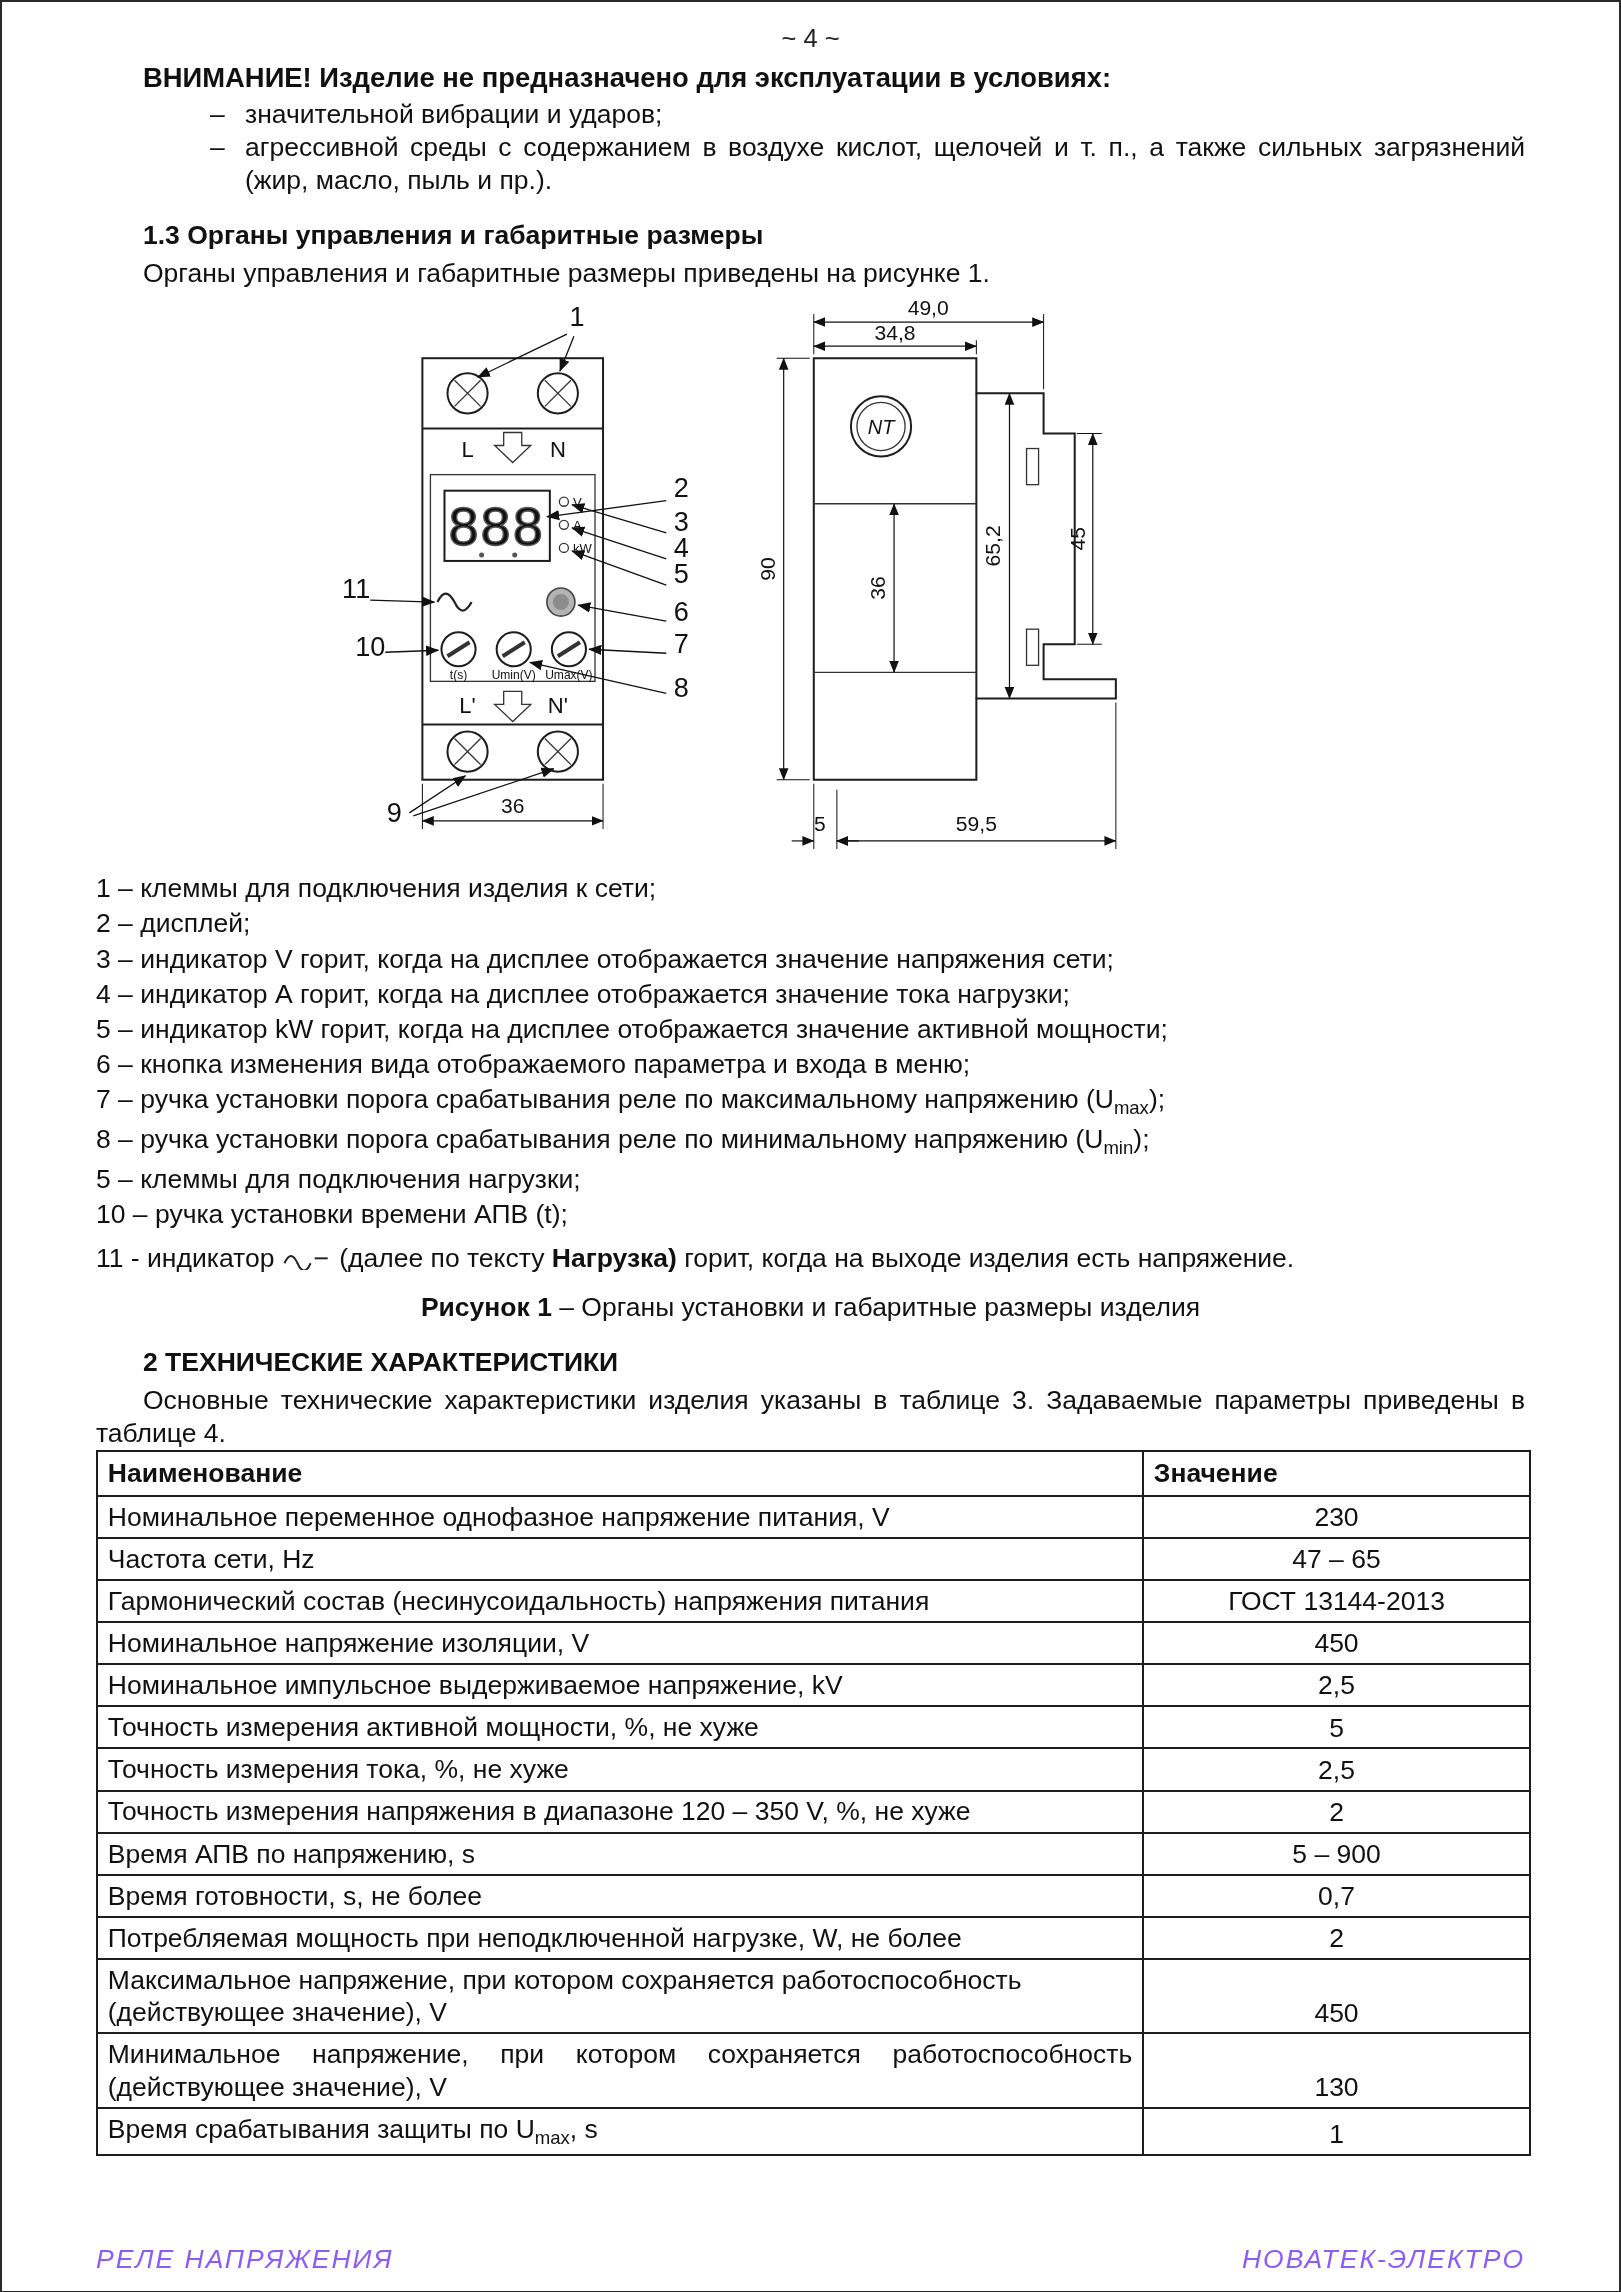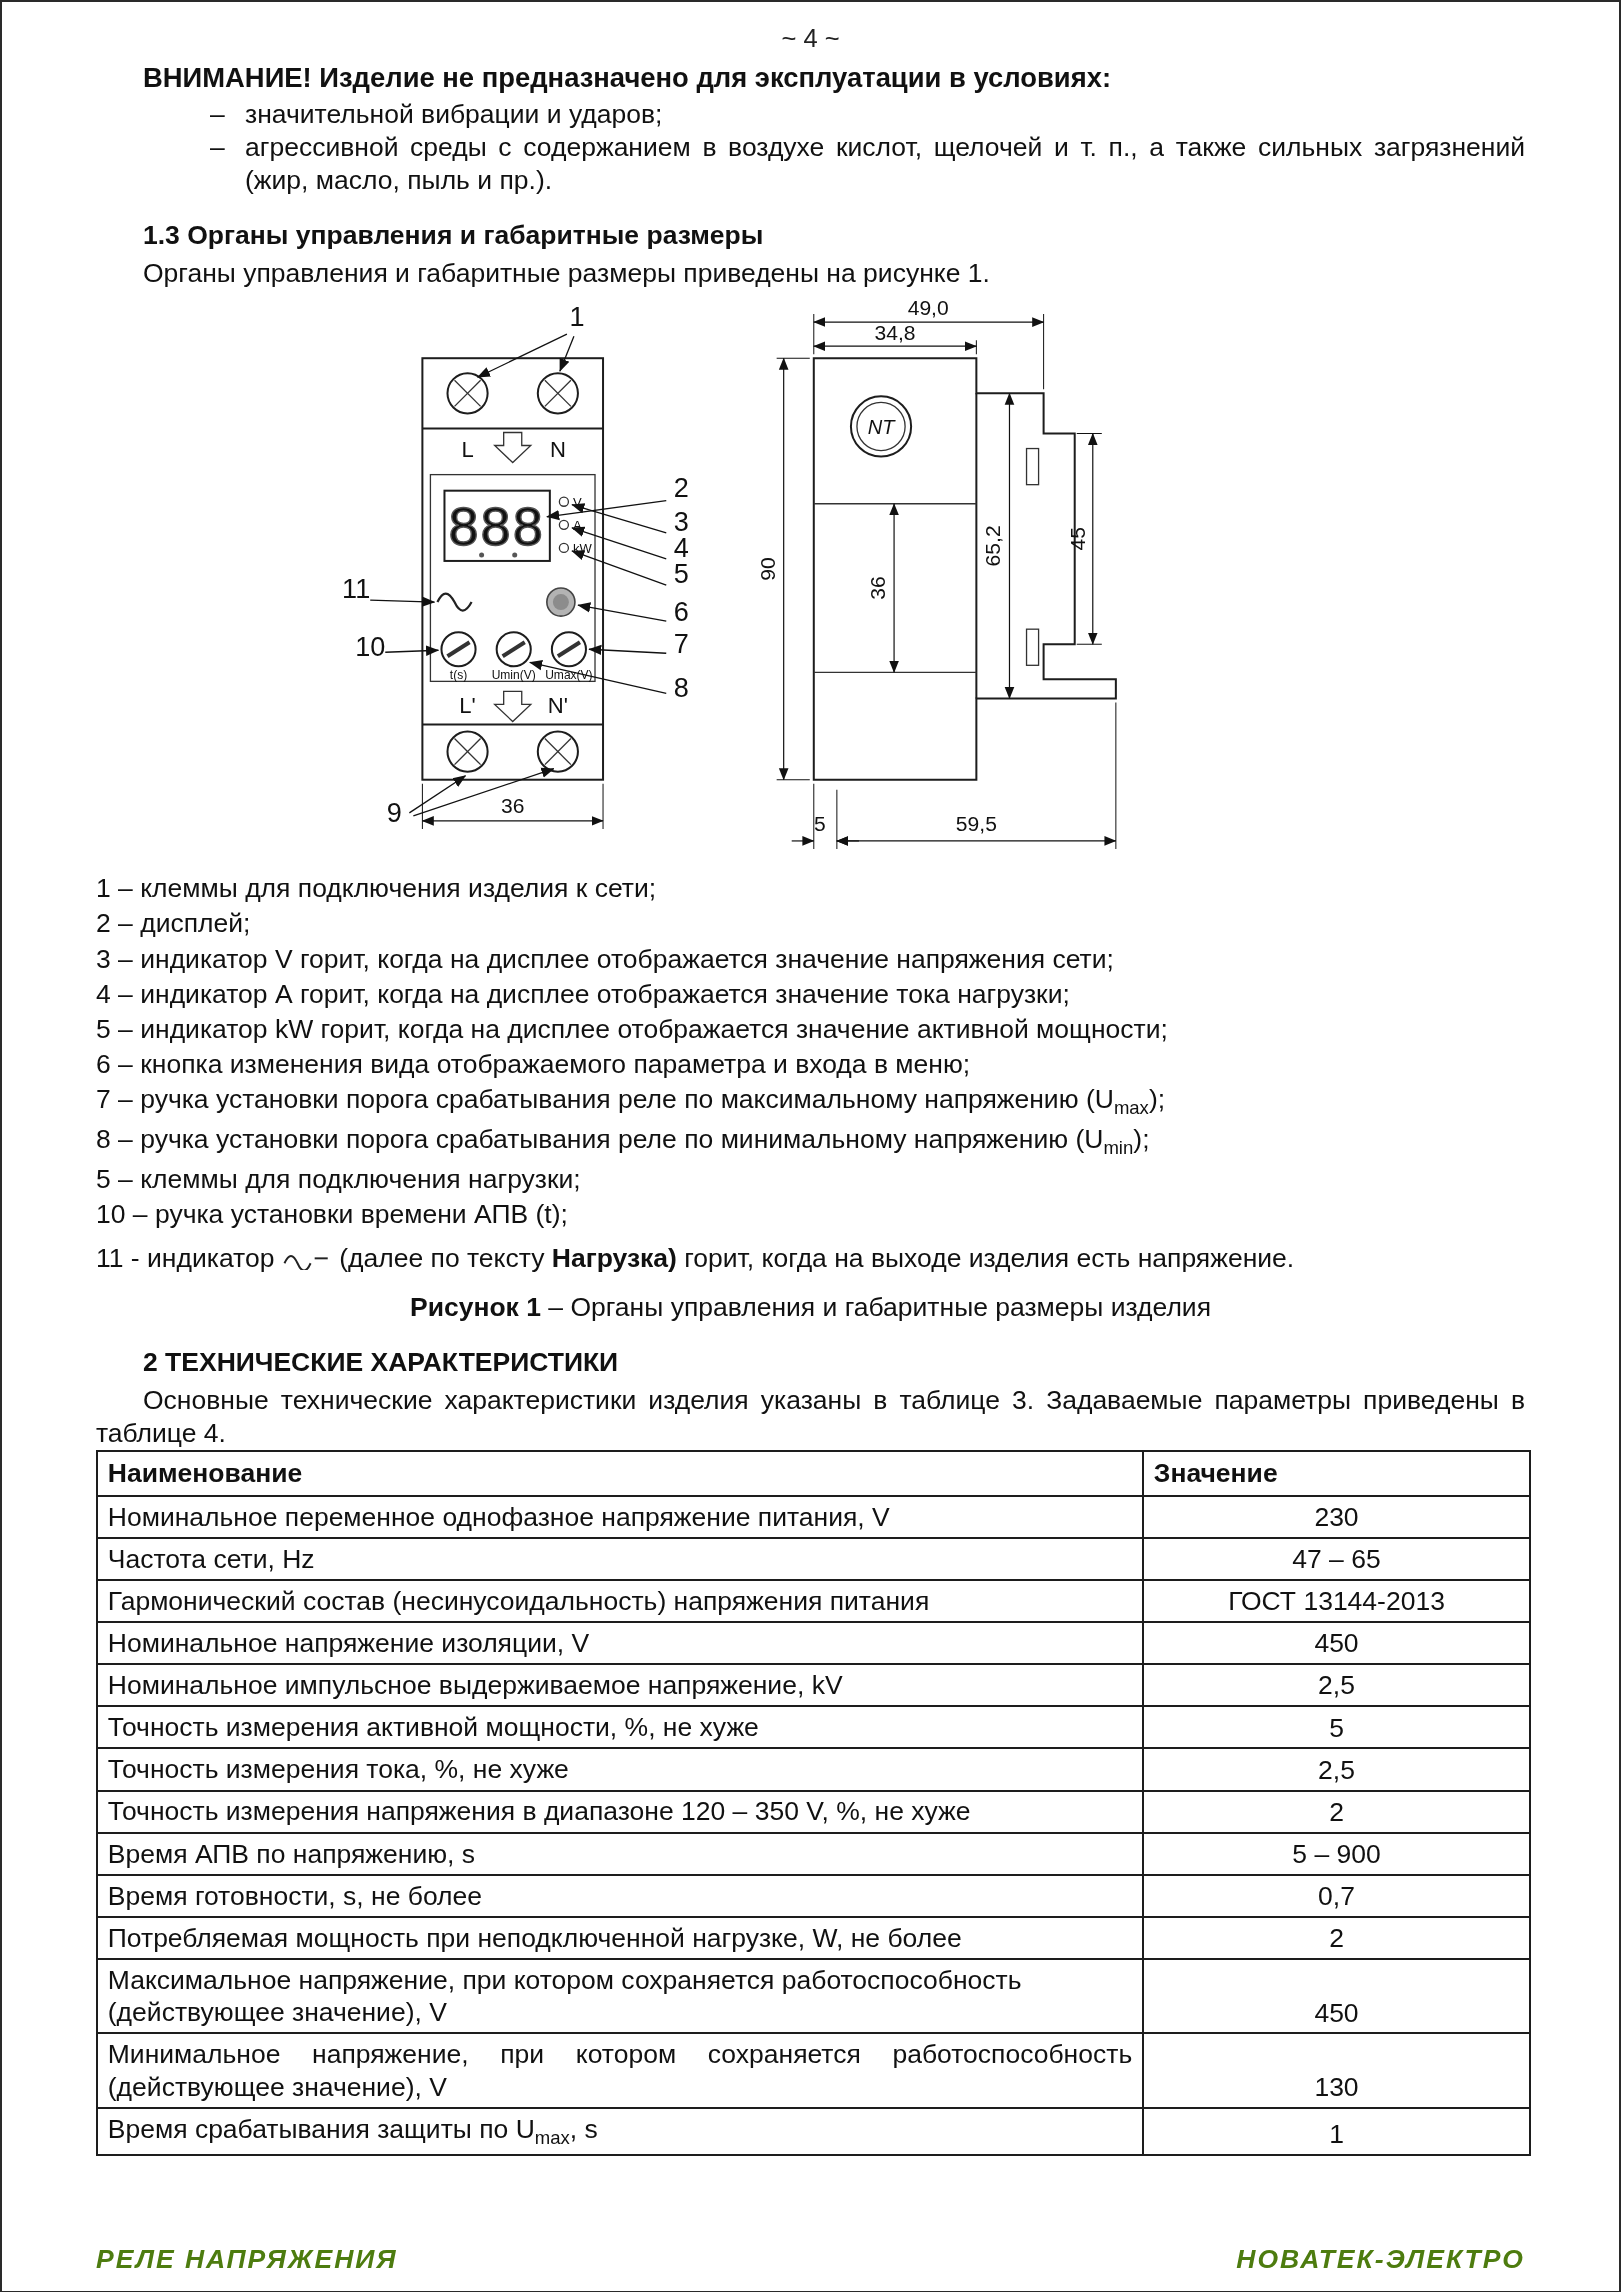--- a/index.html
+++ b/index.html
@@ -58,21 +58,21 @@
   table.spec th, table.spec td { border: 2px solid #1d1d1d; padding: 3.9px 9.8px; }
   table.spec th { font-weight: bold; text-align: left; padding: 5.9px 9.8px; }
   td.c-name { text-align: left; line-height: 1.22; }
   td.c-name.just { text-align: justify; }
   td.c-val { text-align: center; vertical-align: bottom; padding-bottom: 5.9px; }
   col.c1 { width: 1046px; } col.c2 { width: 387px; }
 
   .footer {
     position: absolute; left: 94px; right: 94px; bottom: 15.7px;
     display: flex; justify-content: space-between;
-    color: #4d7c0f; font-size: 26.5px; font-weight: bold; font-style: italic;
+    color: #8b5cf6; font-size: 26.5px; font-weight: normal; font-style: italic;
     letter-spacing: 2px;
   }
 </style>
 </head>
 <body>
 
 <div class="page">
   <div class="page-number">~ 4 ~</div>
 
   <div class="content">
@@ -290,21 +290,21 @@
         <div class="legend-item">8 – ручка установки порога срабатывания реле по минимальному напряжению (U<sub>min</sub>);</div>
         <div class="legend-item">5 – клеммы для подключения нагрузки;</div>
         <div class="legend-item">10 – ручка установки времени АПВ (t);</div>
         <div class="legend-item">11 -  индикатор<svg class="load-sym" viewBox="0 0 64 24" width="53" height="19.6">
             <path d="M5 15 q8 -18 16 0 q8 18 16 0" fill="none" stroke="#222" stroke-width="2.4"></path>
             <path d="M42 9 h16" stroke="#222" stroke-width="2.4"></path>
           </svg>(далее по тексту <b>Нагрузка)</b> горит, когда на выходе изделия есть напряжение.</div>
       </div>
 
     <p class="caption">
-      <b>Рисунок 1</b><span> – Органы управления и габаритные размеры изделия</span>
+      <b>Рисунок 1</b><span> – Органы установки и габаритные размеры изделия</span>
     </p>
 
     <h3 class="sec">2 ТЕХНИЧЕСКИЕ ХАРАКТЕРИСТИКИ</h3>
     <p class="body indent just">Основные технические характеристики изделия указаны в таблице 3. Задаваемые параметры приведены в таблице 4.</p>
 
 
     <table class="spec" id="table3">
       <colgroup>
           <col class="c1">
           <col class="c2">

